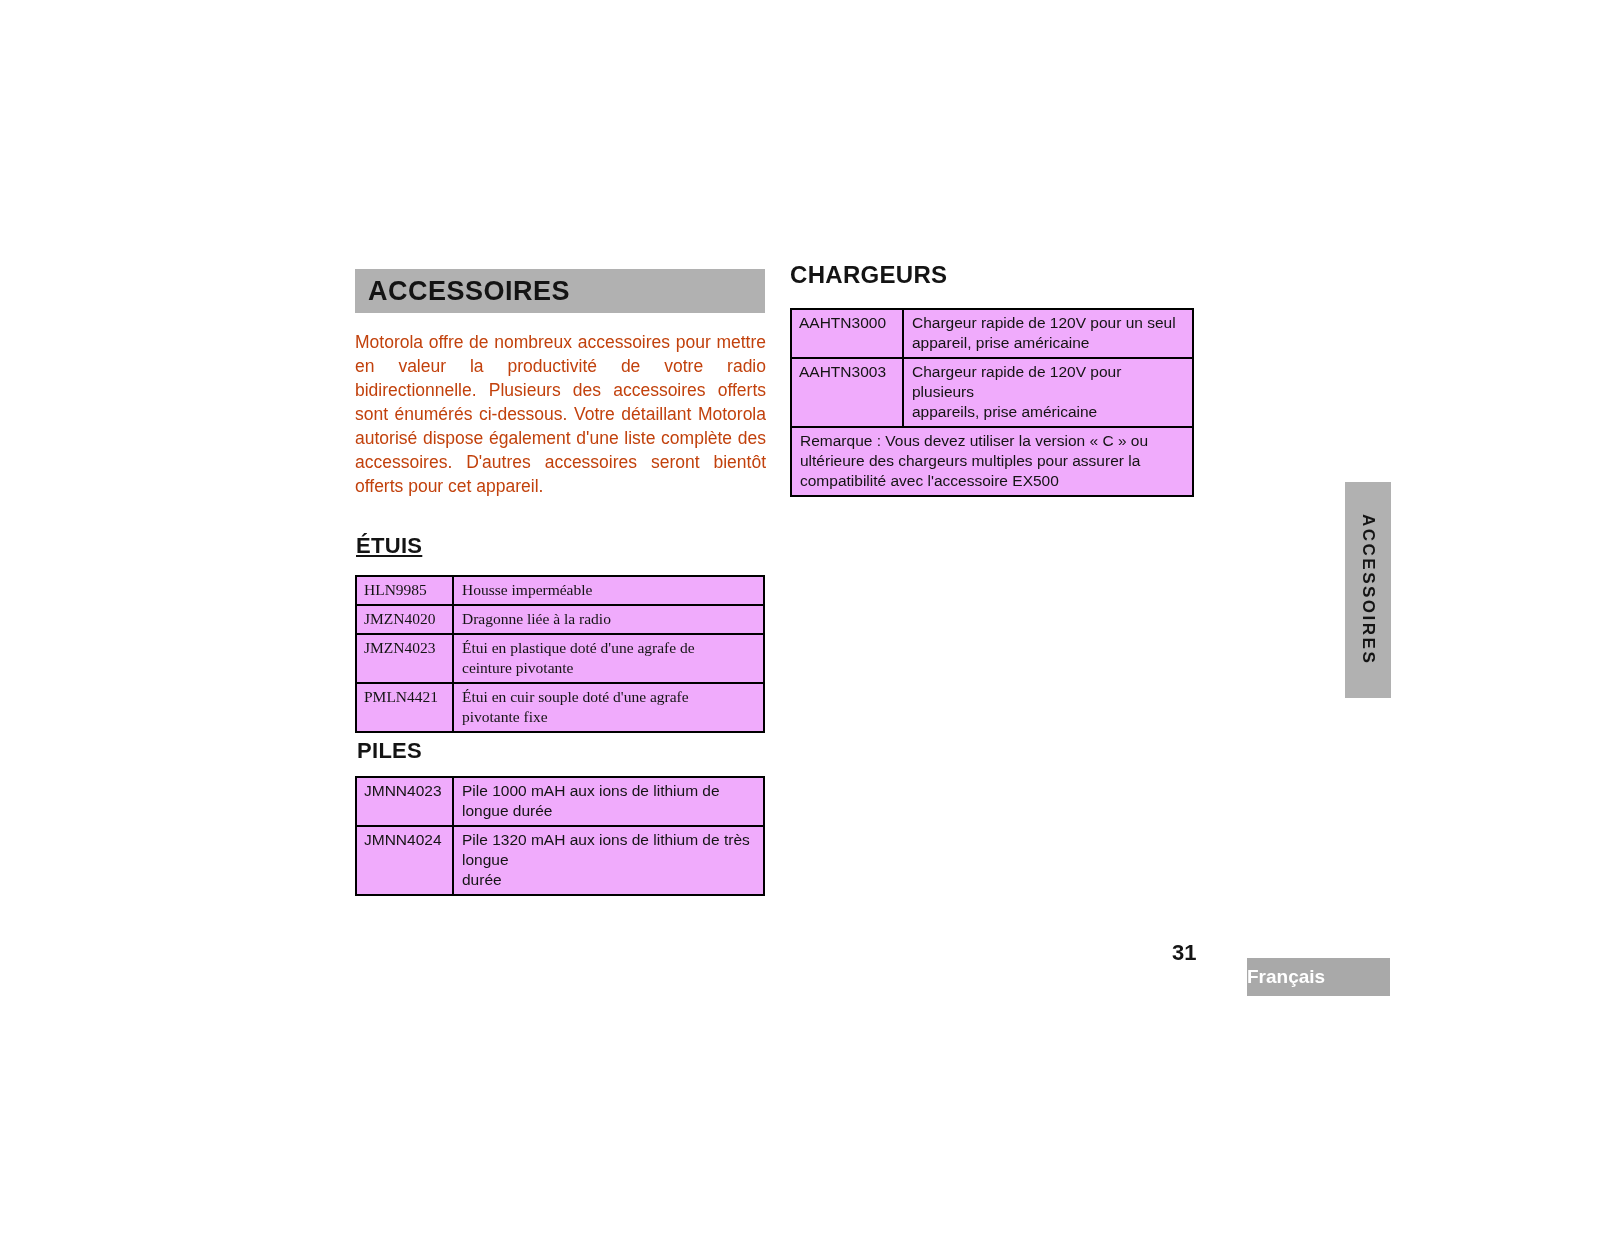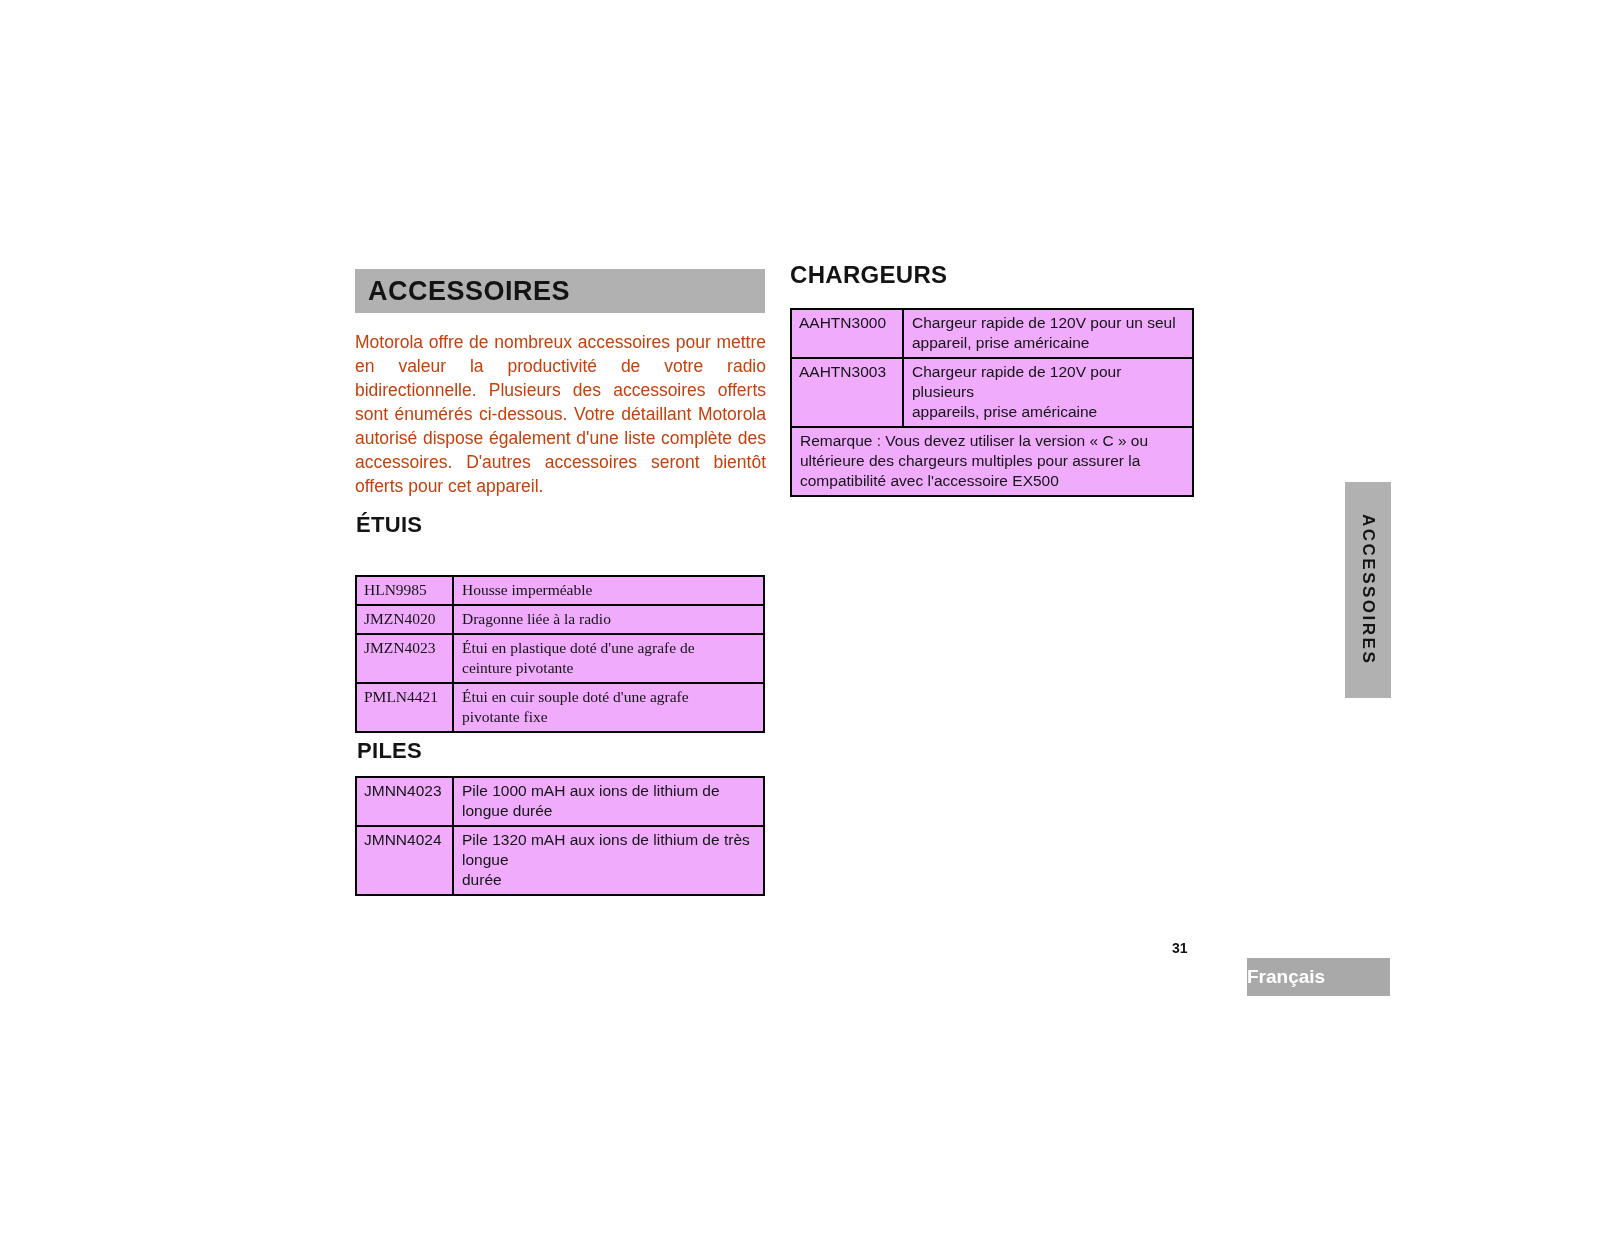--- a/index.html
+++ b/index.html
@@ -32,21 +32,21 @@
     width:411px;
     font-size:17.5px; line-height:24px;
     text-align:justify;
     color:#c2410c;
   }
   .section-heading {
     position:absolute;
     font-size:22px; font-weight:bold; color:#141414;
     letter-spacing:0.3px;
   }
-  .h-etuis { left:356px; top:512px; }
+  .h-etuis { left:356px; top:533px;text-decoration:underline; }
   .h-piles { left:357px; top:738px; }
   .h-chargeurs { left:790px; top:261px; font-size:24px; }
 
   
   table {
     border-collapse:collapse;
     table-layout:fixed;
     background:#f0abfc;
   }
   td {
@@ -77,21 +77,21 @@
     writing-mode:vertical-rl;
     font-size:17px; font-weight:bold;
     letter-spacing:2.5px;
     color:#141414;
     white-space:nowrap;
   }
 
   
   .page-number {
     position:absolute; left:1172px; top:940px;
-    font-size:14px; font-weight:bold; color:#141414;
+    font-size:22px; font-weight:bold; color:#141414;
   }
   .footer-tab {
     position:absolute; left:1247px; top:958px;
     width:143px; height:38px;
     background:#a9a9a9;
     display:flex; align-items:center; justify-content:flex-start;
   }
   .footer-tab .ftext {
     color:#ffffff; font-size:19px; font-weight:bold;
   }

